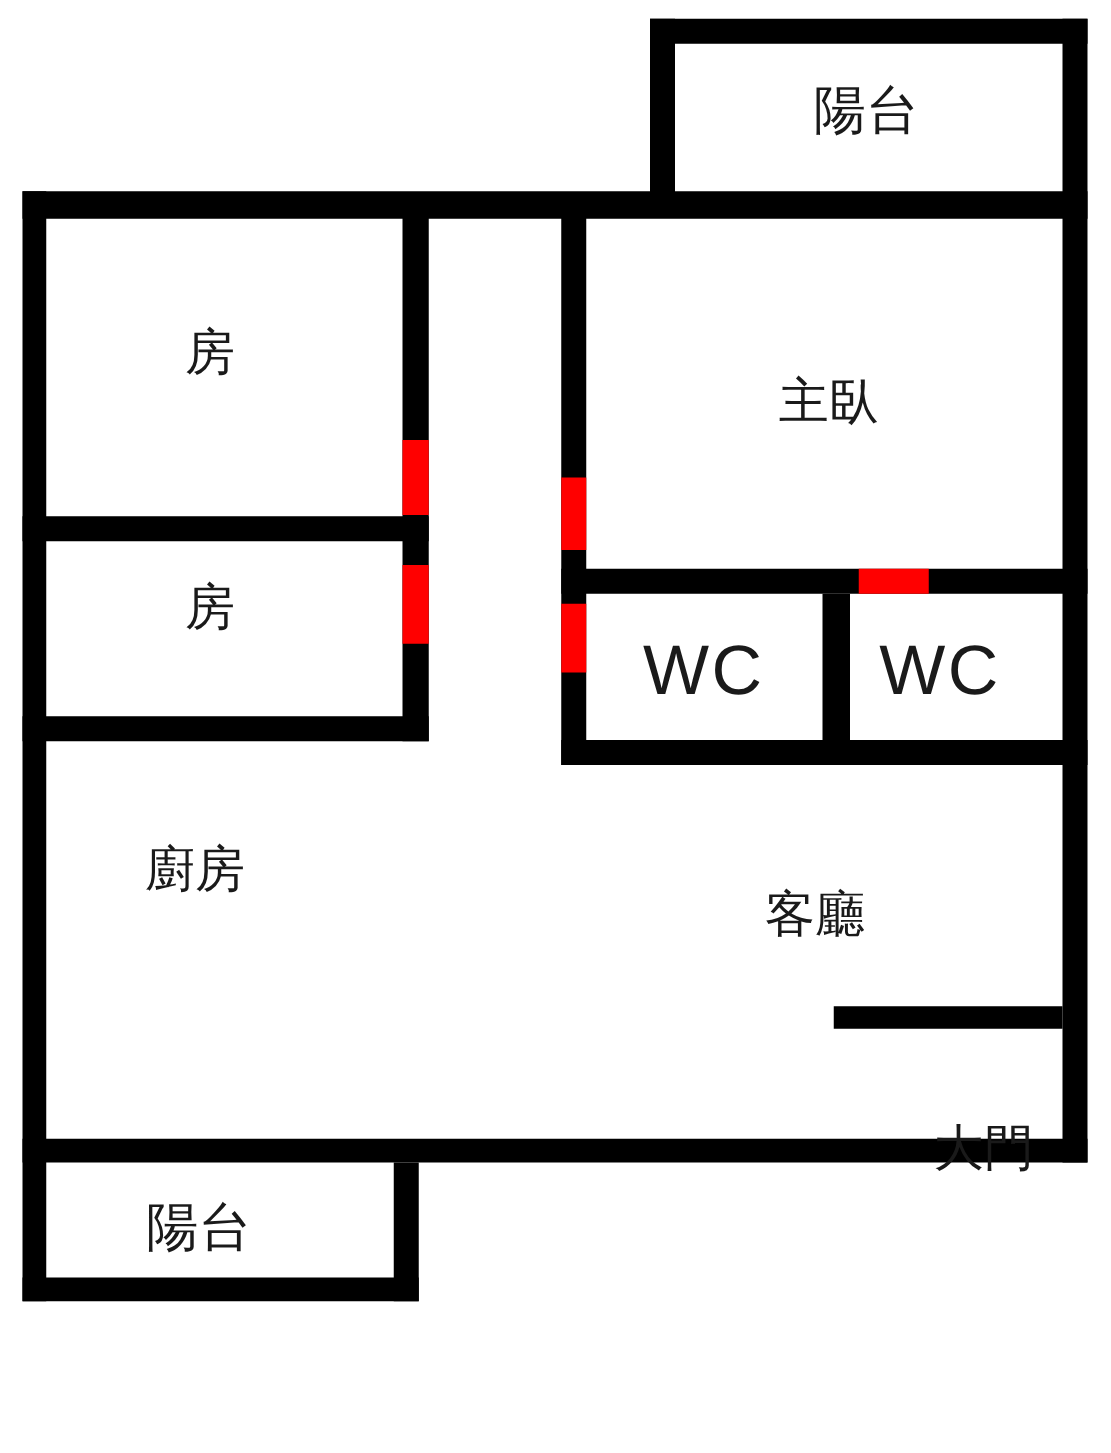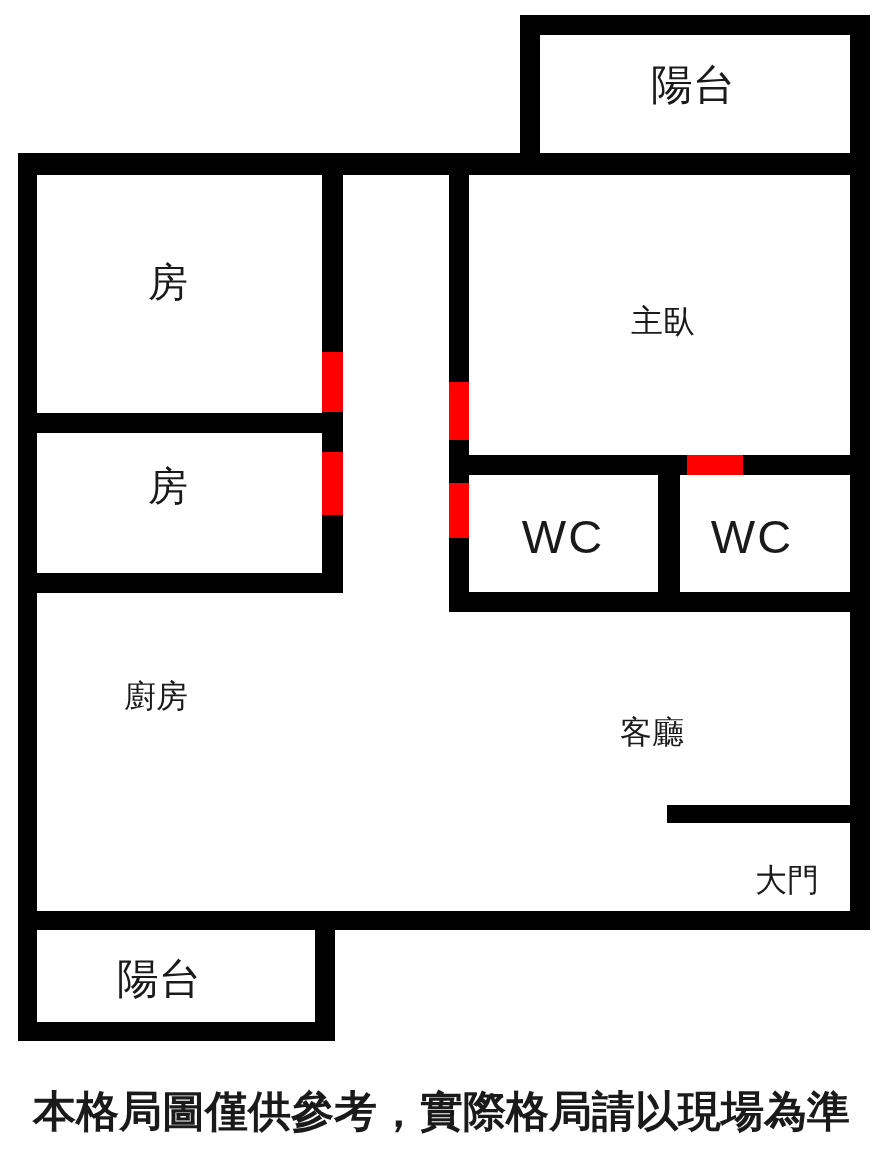--- a/index.html
+++ b/index.html
@@ -26,23 +26,23 @@
   }
   .room-label {
     position: absolute;
     transform: translate(-50%, -50%);
     color: var(--text, #1a1a1a);
     white-space: nowrap;
     z-index: 3;
     line-height: 1;
   }
   .fs-40 { font-size: 40px; }
-  .fs-42 { font-size: 42px; font-family: Liberation Mono, monospace; }
-  .fs-44 { font-size: 32px; }
-  .fs-48 { font-size: 47px; letter-spacing: 2px; }
+  .fs-42 { font-size: 42px; }
+  .fs-44 { font-size: 40px; }
+  .fs-48 { font-size: 56px; letter-spacing: 2px; }
   .disclaimer {
     position: absolute;
     left: 33px;
     top: 1090px;
     font-size: 43px;
     font-weight: 700;
     color: var(--text, #1a1a1a);
     white-space: nowrap;
     z-index: 3;
     line-height: 1;
@@ -82,18 +82,17 @@
   <div class="door" style="left:687px; top:455px; width:56px; height:20px;"></div>
 
   <div class="room-label fs-42" style="left:693px; top:88px;">陽台</div>
   <div class="room-label fs-40" style="left:168px; top:282px;">房</div>
   <div class="room-label fs-40" style="left:168px; top:486px;">房</div>
   <div class="room-label fs-44" style="left:663px; top:321px;">主臥</div>
   <div class="room-label fs-48" style="left:563px; top:536px;">WC</div>
   <div class="room-label fs-48" style="left:752px; top:536px;">WC</div>
   <div class="room-label fs-44" style="left:156px; top:696px;">廚房</div>
   <div class="room-label fs-44" style="left:652px; top:732px;">客廳</div>
-  <div class="room-label fs-44" style="left:787px; top:880px;">大門</div>
+  <div class="room-label fs-44" style="left:787px; top:919px;">大門</div>
   <div class="room-label fs-42" style="left:159px; top:982px;">陽台</div>
 
-  <div class="disclaimer">本格局圖僅供參考，實際格局請以現場為準</div>
 
 </div>
 
 </body></html>

